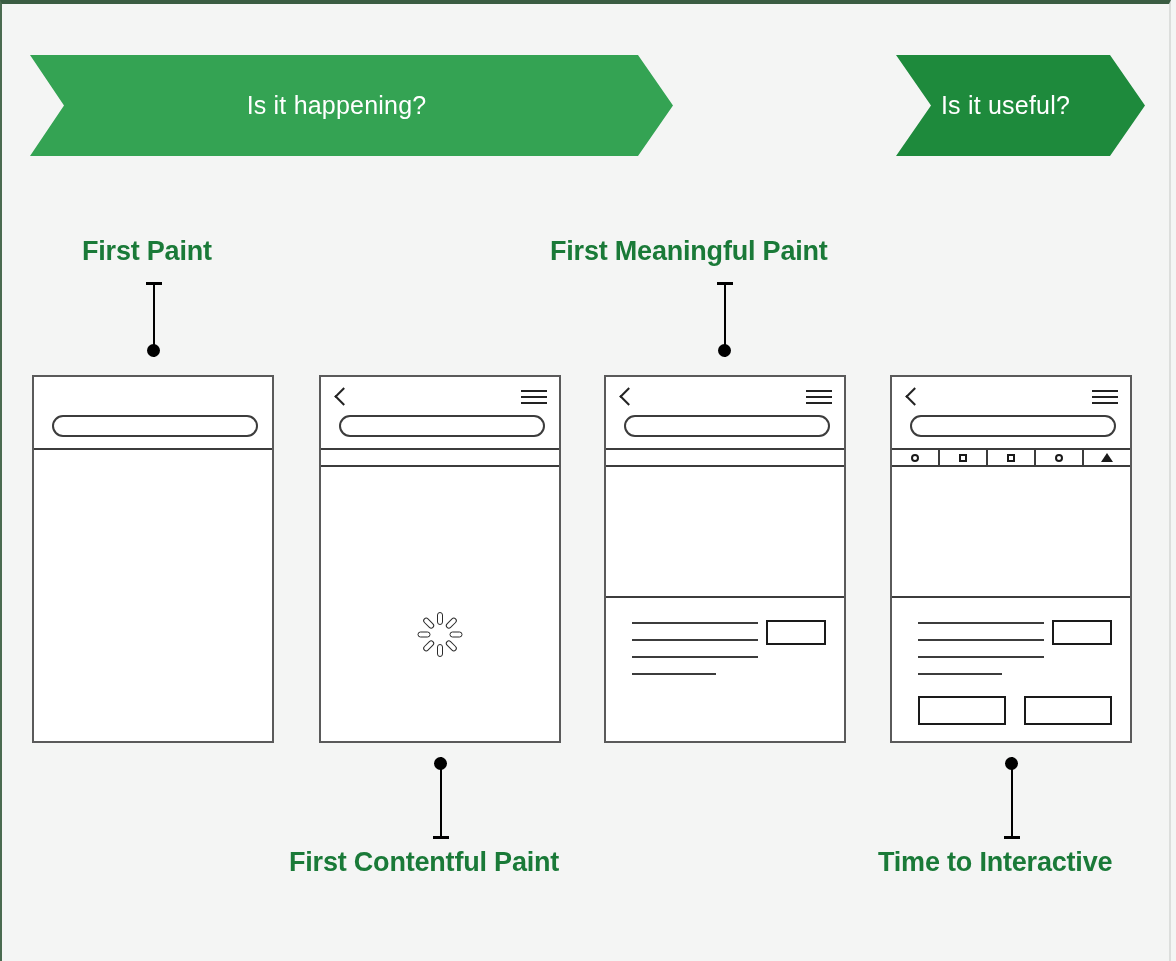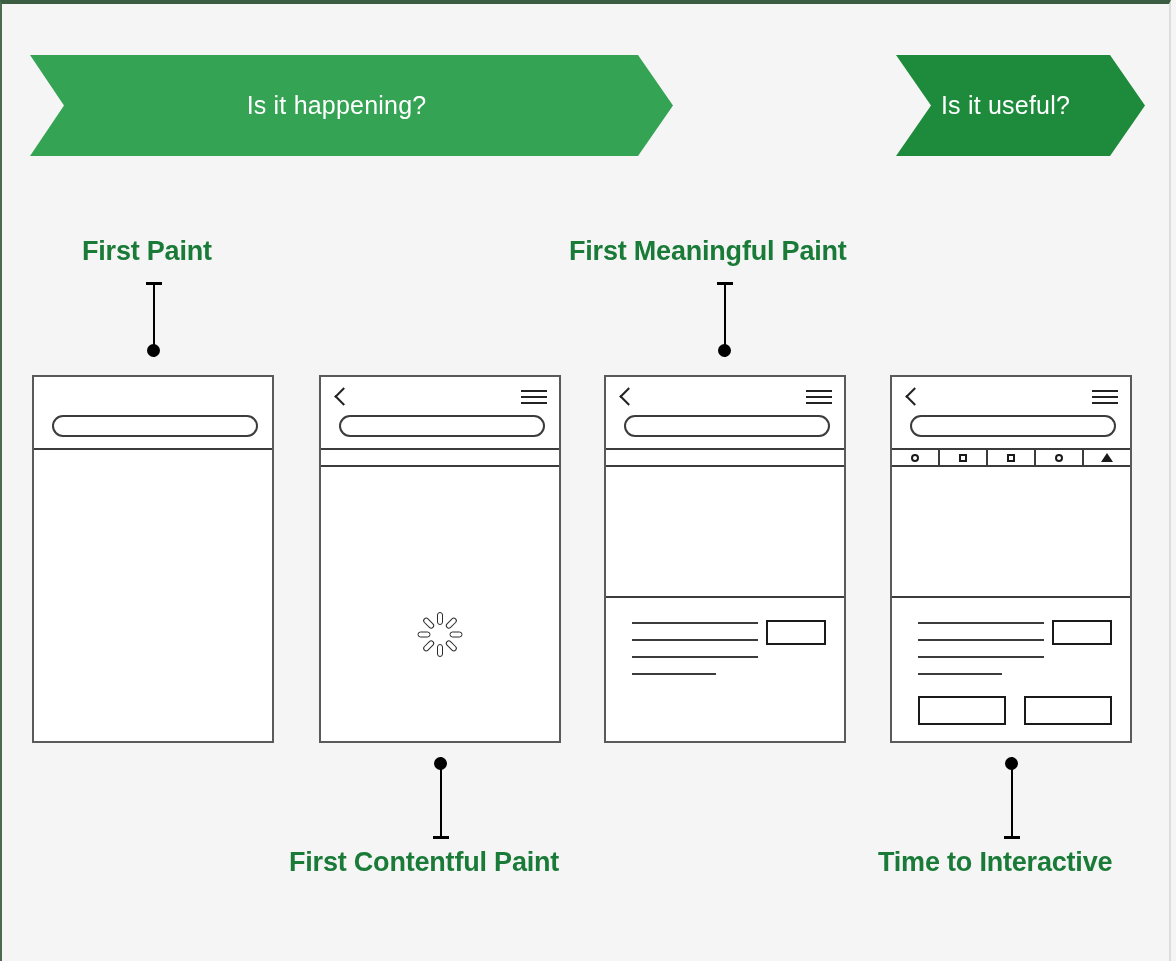--- a/index.html
+++ b/index.html
@@ -79,21 +79,21 @@
   
   .metric-label {
     position: absolute;
     color: #1a7a38;
     font-size: 27px;
     font-weight: bold;
     white-space: nowrap;
     letter-spacing: -0.2px;
   }
   #label-fp   { left: 80px;  top: 232px; }
-  #label-fmp  { left: 567px; top: 232px; }
+  #label-fmp  { left: 548px; top: 232px; }
   #label-fcp  { left: 287px; top: 843px; }
   #label-tti  { left: 876px; top: 843px; }
 
   
   .connector {
     position: absolute;
     width: 26px;
   }
   .conn-stem {
     position: absolute;

